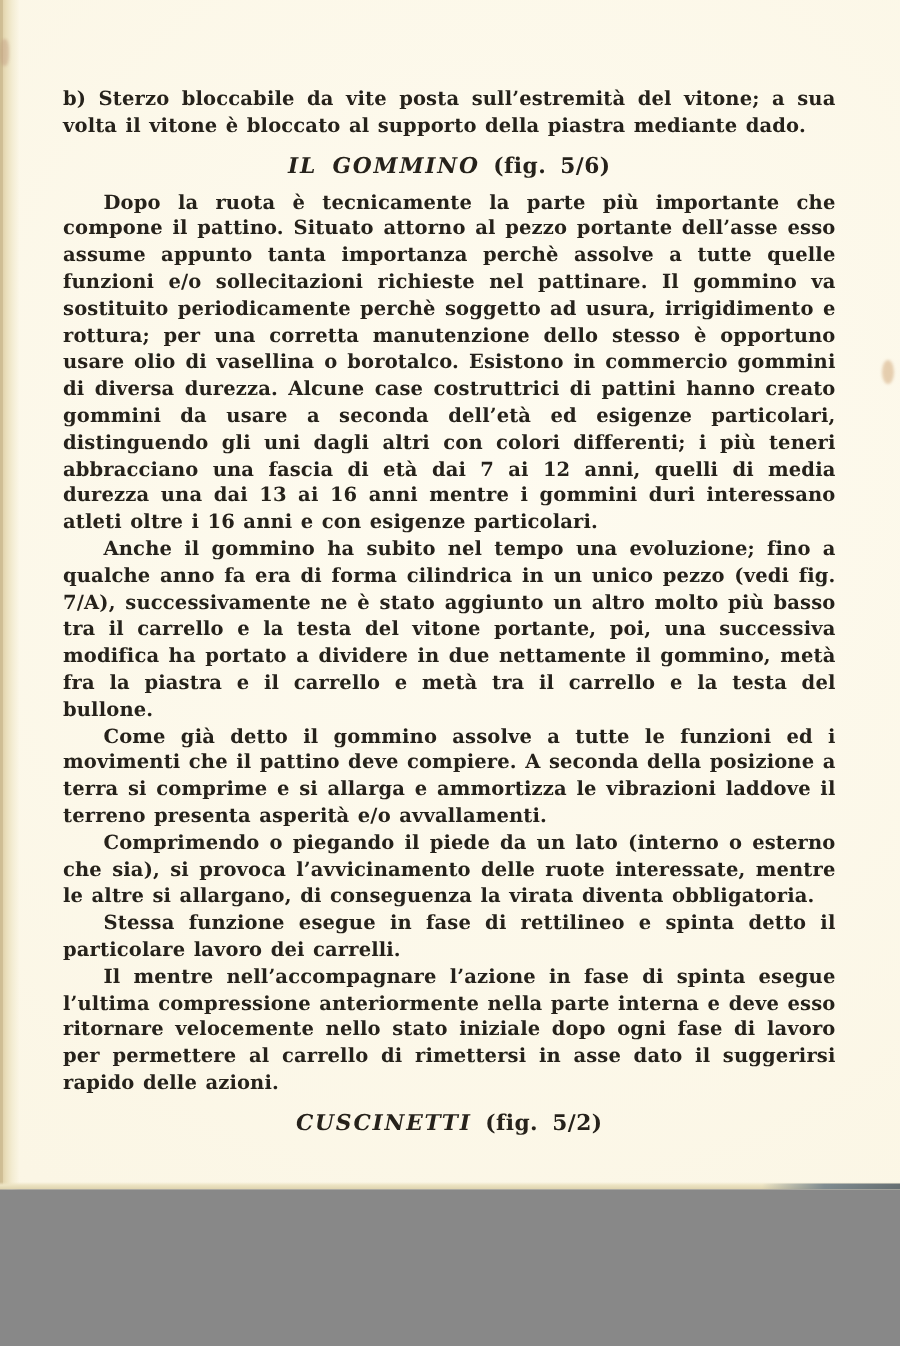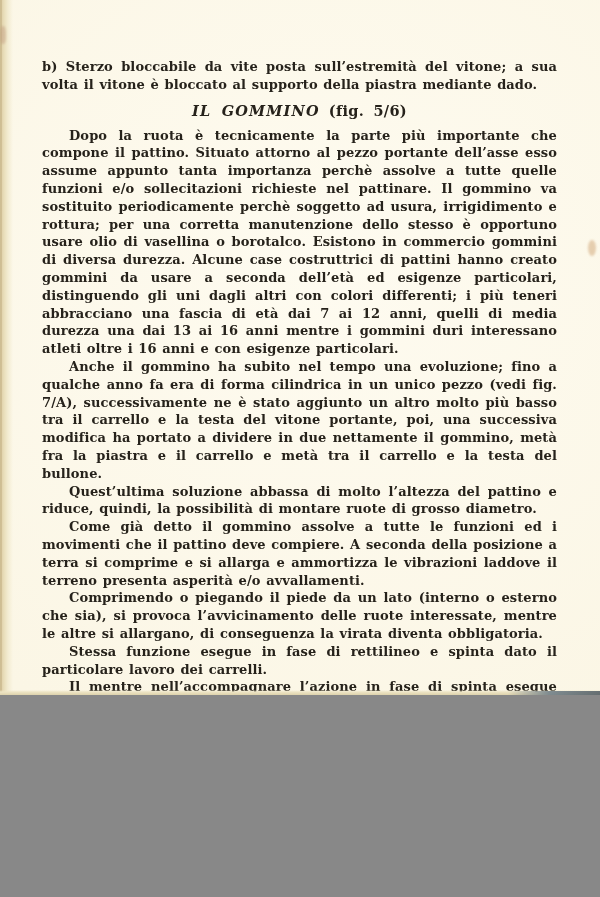--- a/index.html
+++ b/index.html
@@ -3,21 +3,21 @@
 <meta charset="utf-8">
 <style>
   html, body {
     margin: 0;
     padding: 0;
     background: #888;
   }
   .page {
     position: relative;
     width: 600px;
-    height: 695px;
+    height: 793px;
     overflow: hidden;
     background:
       radial-gradient(ellipse 150% 120% at 55% 40%, #fefbf0 0%, #fbf6e5 60%, #f6efd8 100%);
     font-family: "DejaVu Serif", "Liberation Serif", serif;
     color: #26221b;
   }
   
   .left-edge {
     position: absolute; left: 0; top: 0; bottom: 0; width: 13px;
     background: linear-gradient(90deg, #d9c89f 0px, #e9deba 4px, #f3ecd2 8px, rgba(251,246,229,0) 13px);
@@ -89,24 +89,23 @@
   <div class="left-edge-line"></div>
   <div class="smudge-topleft"></div>
   <div class="smudge-right"></div>
 
   <div class="text-block">
     <div>
         <p class="para">b) Sterzo bloccabile da vite posta sull’estremità del vitone; a sua volta il vitone è bloccato al supporto della piastra mediante dado.</p>
         <h2 class="heading"><span class="h-title">IL GOMMINO</span><span class="h-fig">(fig. 5/6)</span></h2>
         <p class="para indent">Dopo la ruota è tecnicamente la parte più importante che compone il pattino. Situato attorno al pezzo portante dell’asse esso assume appunto tanta importanza perchè assolve a tutte quelle funzioni e/o sollecitazioni richieste nel pattinare. Il gommino va sostituito periodicamente perchè soggetto ad usura, irrigidimento e rottura; per una corretta manutenzione dello stesso è opportuno usare olio di vasellina o borotalco. Esistono in commercio gommini di diversa durezza. Alcune case costruttrici di pattini hanno creato gommini da usare a seconda dell’età ed esigenze particolari, distinguendo gli uni dagli altri con colori differenti; i più teneri abbracciano una fascia di età dai 7 ai 12 anni, quelli di media durezza una dai 13 ai 16 anni mentre i gommini duri interessano atleti oltre i 16 anni e con esigenze particolari.</p>
         <p class="para indent">Anche il gommino ha subito nel tempo una evoluzione; fino a qualche anno fa era di forma cilindrica in un unico pezzo (vedi fig. 7/A), successivamente ne è stato aggiunto un altro molto più basso tra il carrello e la testa del vitone portante, poi, una successiva modifica ha portato a dividere in due nettamente il gommino, metà fra la piastra e il carrello e metà tra il carrello e la testa del bullone.</p>
-        <p class="para indent">Quest’ultima soluzione abbassa di molto l’altezza del pattino e riduce, quindi, la possibilità di montare ruote di grosso diametro.</p>
         <p class="para indent">Come già detto il gommino assolve a tutte le funzioni ed i movimenti che il pattino deve compiere. A seconda della posizione a terra si comprime e si allarga e ammortizza le vibrazioni laddove il terreno presenta asperità e/o avvallamenti.</p>
         <p class="para indent">Comprimendo o piegando il piede da un lato (interno o esterno che sia), si provoca l’avvicinamento delle ruote interessate, mentre le altre si allargano, di conseguenza la virata diventa obbligatoria.</p>
-        <p class="para indent">Stessa funzione esegue in fase di rettilineo e spinta dato il particolare lavoro dei carrelli.</p>
+        <p class="para indent">Stessa funzione esegue in fase di rettilineo e spinta detto il particolare lavoro dei carrelli.</p>
         <p class="para indent">Il mentre nell’accompagnare l’azione in fase di spinta esegue l’ultima compressione anteriormente nella parte interna e deve esso ritornare velocemente nello stato iniziale dopo ogni fase di lavoro per permettere al carrello di rimettersi in asse dato il suggerirsi rapido delle azioni.</p>
         <h2 class="heading"><span class="h-title">CUSCINETTI</span><span class="h-fig">(fig. 5/2)</span></h2>
       </div>
 
   </div>
 
   <div class="bottom-edge"></div>
   <div class="corner-shadow"></div>
 </div>
 

